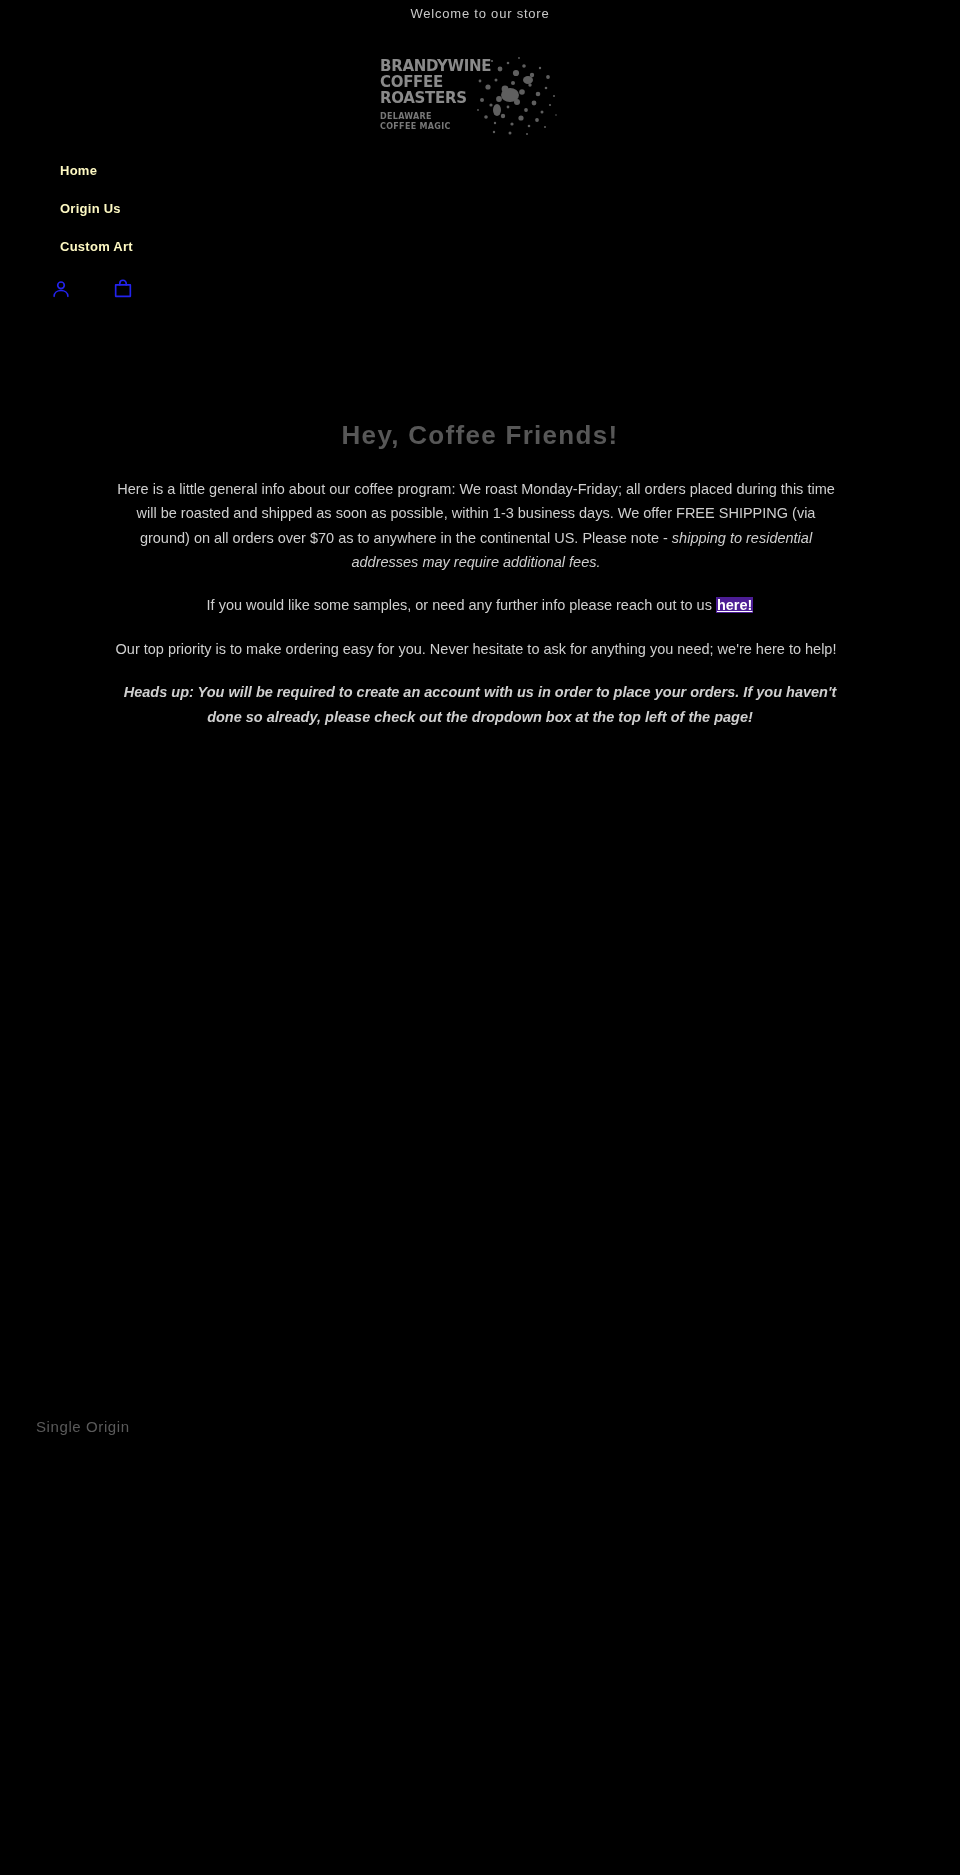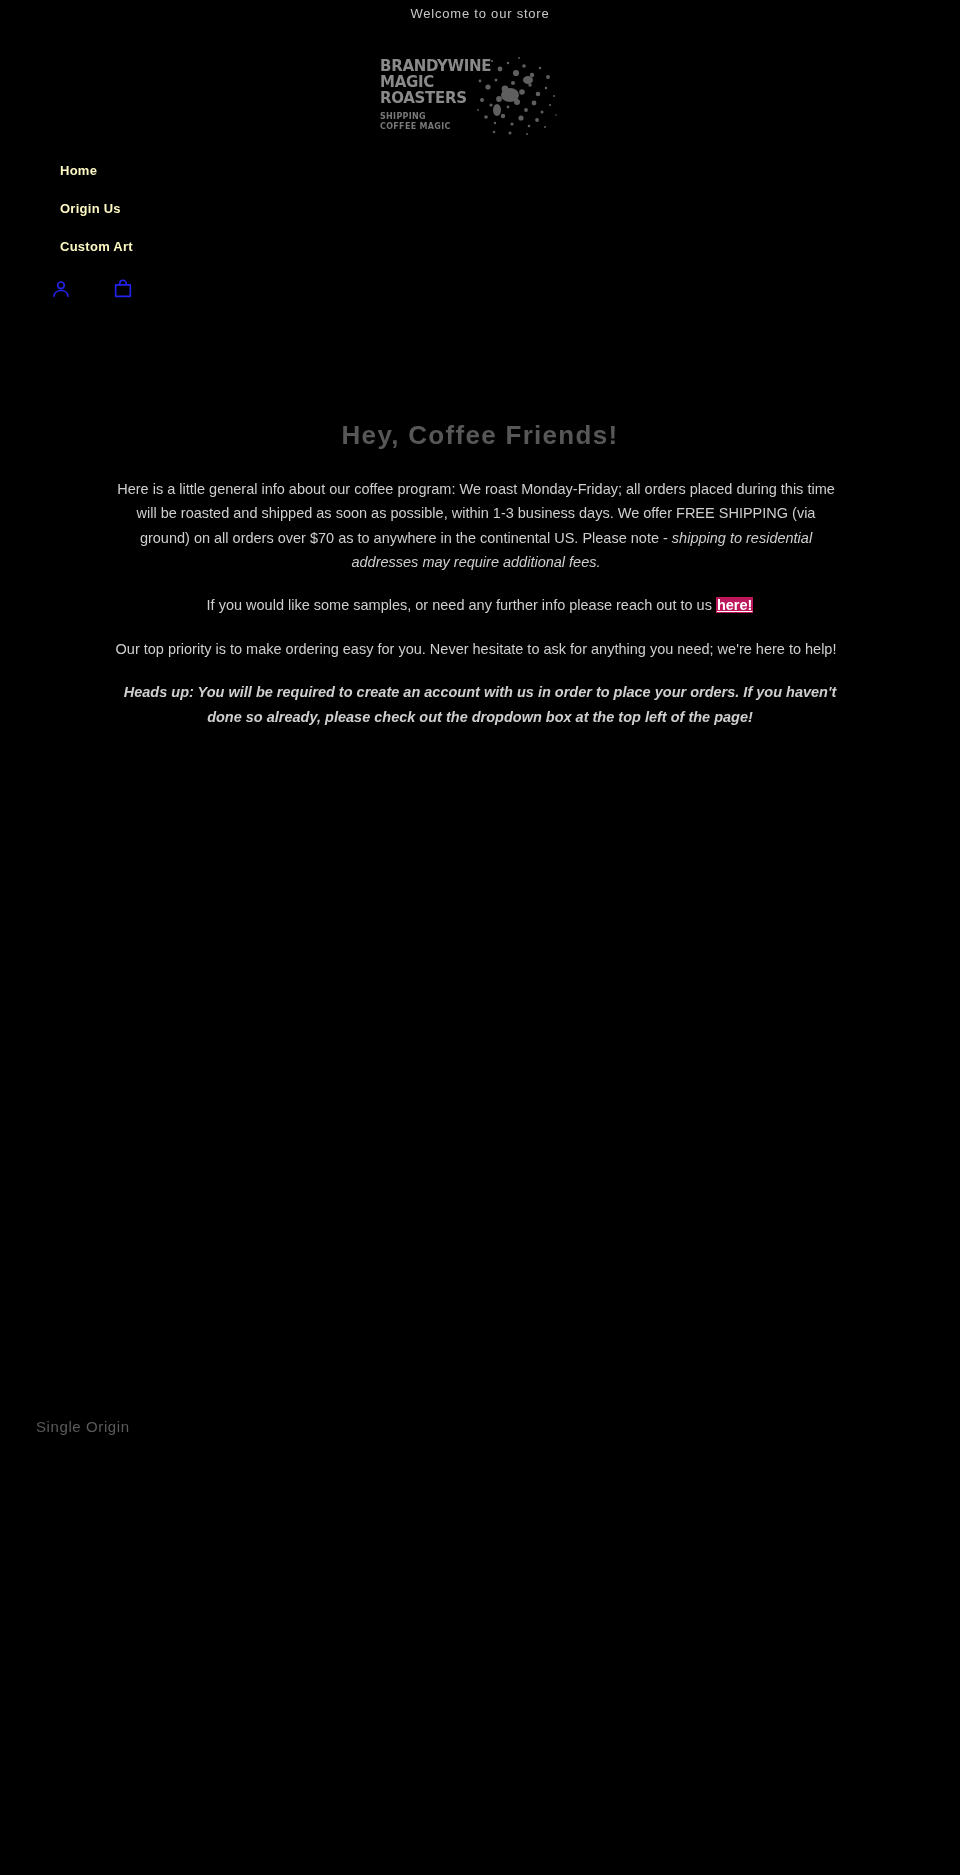--- a/index.html
+++ b/index.html
@@ -137,21 +137,21 @@
     font-style: italic;
   }
   .para {
     margin: 0 8px 19px 0;
   }
   .para-link-line {
     margin: 0 0 19px 0;
   }
   .inline-link {
     color: #ffffff;
-    background: #be185d;
+    background: #4c1d95;
     text-decoration: underline;
     font-weight: 700;
     cursor: pointer;
     padding: 0 1px;
   }
   .para-italic {
     font-style: italic;
     font-weight: 700;
     margin: 0;
   }
@@ -173,23 +173,23 @@
 <div class="page">
 
   <div class="announcement">
     <span>Welcome to our store</span>
   </div>
 
   <div class="logo-wrap">
     <div class="logo">
       <div class="logo-text">
         <div class="logo-line1">BRANDYWINE</div>
-        <div class="logo-line2">MAGIC</div>
+        <div class="logo-line2">COFFEE</div>
         <div class="logo-line3">ROASTERS</div>
-        <div class="logo-sub1">SHIPPING</div>
+        <div class="logo-sub1">DELAWARE</div>
         <div class="logo-sub2">COFFEE MAGIC</div>
       </div>
       <div class="logo-mark">
         <svg width="86" height="82" viewBox="0 0 86 82" xmlns="http://www.w3.org/2000/svg">
           <g fill="#9a9a9a">
             <circle cx="12" cy="10" r="1.6"></circle>
               <circle cx="20" cy="6" r="1.1"></circle>
             <circle cx="28" cy="14" r="2.4"></circle>
               <circle cx="36" cy="8" r="1.3"></circle>
             <circle cx="44" cy="18" r="3.1"></circle>

